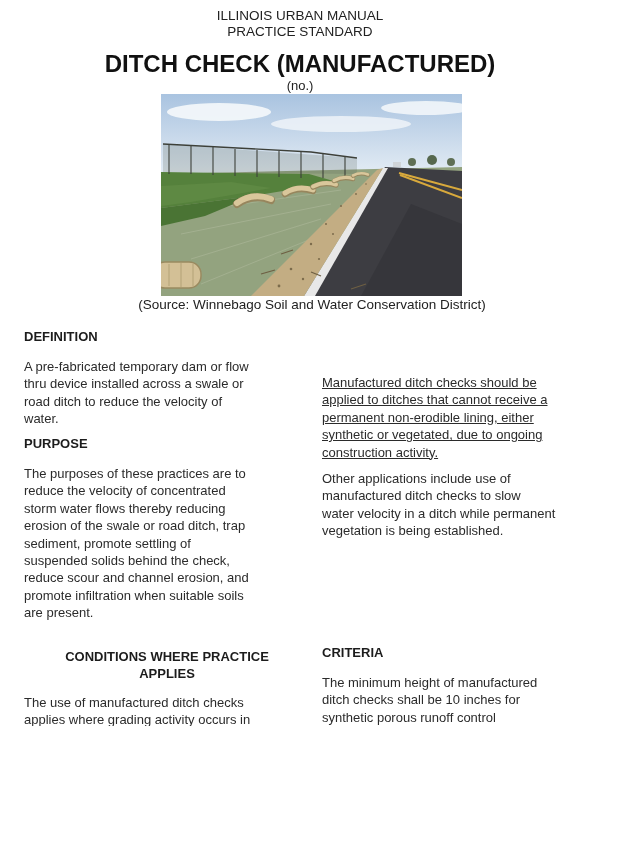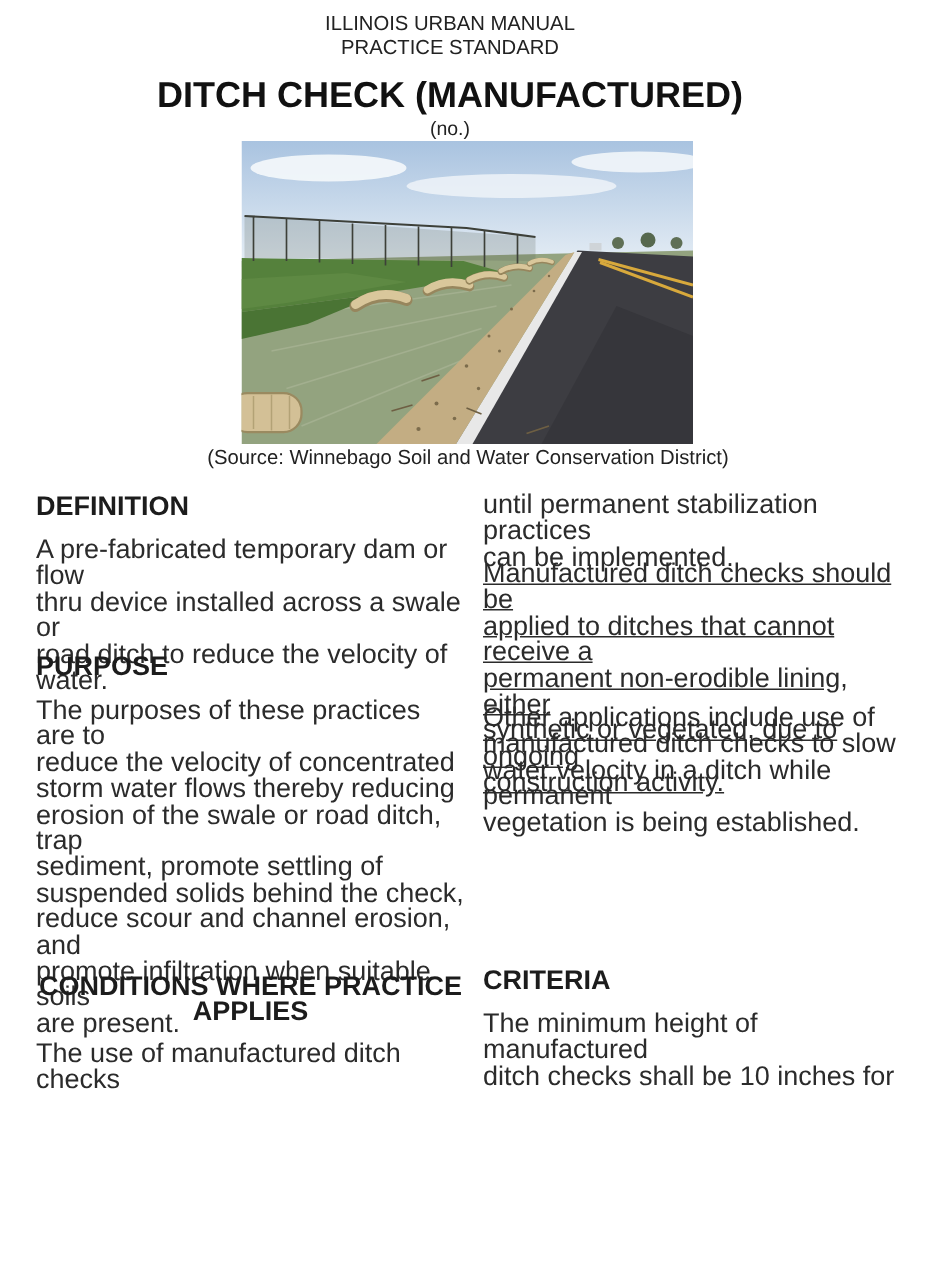--- a/index.html
+++ b/index.html
@@ -12,21 +12,21 @@
     color: #2b2b2b;
     overflow: hidden;
   }
   .centered { position: absolute; left: 0; width: 600px; text-align: center; }
   .hdr { font-size: 13.5px; line-height: 15.5px; color: #222; }
   .doc-title { font-size: 24px; font-weight: bold; color: #111; letter-spacing: 0px; }
   .subtitle { font-size: 13px; color: #222; }
   .caption { font-size: 13.5px; color: #222; }
   .footer { font-size: 13.5px; color: #222; }
   .photo-wrap { position: absolute; left: 161px; top: 94px; width: 301px; height: 202px; }
-  .block { position: absolute; font-size: 18px; line-height: 17.4px; white-space: pre-line; }
+  .block { position: absolute; font-size: 13px; line-height: 17.4px; white-space: pre-line; }
   .heading { font-weight: bold; color: #1c1c1c; line-height: 16.5px; }
   .leftcol  { left: 24px;  width: 286px; }
   .rightcol { left: 322px; width: 282px; }
 </style>
 </head>
 <body>
 
 <div class="page">
 
   <div class="centered hdr" style="top: 8px;">ILLINOIS URBAN MANUAL</div>
@@ -158,22 +158,20 @@
 
   <div class="block heading leftcol" style="top: 649px; text-align: center;">CONDITIONS WHERE PRACTICE
 APPLIES</div>
   <div class="block leftcol" style="top: 694px;">The use of manufactured ditch checks
 applies where grading activity occurs in
 areas of concentrated flows with slopes
 less than 8% and flow velocities less
 than 8 cfs and a temporary measure is
 needed to control erosion of the channel</div>
 
-  <div class="block rightcol" style="top: 328px;">until permanent stabilization practices
-can be implemented.</div>
   <div class="block rightcol" style="top: 374px; text-decoration: underline;">Manufactured ditch checks should be
 applied to ditches that cannot receive a
 permanent non-erodible lining, either
 synthetic or vegetated, due to ongoing
 construction activity.</div>
   <div class="block rightcol" style="top: 470px;">Other applications include use of
 manufactured ditch checks to slow
 water velocity in a ditch while permanent
 vegetation is being established.</div>
 

